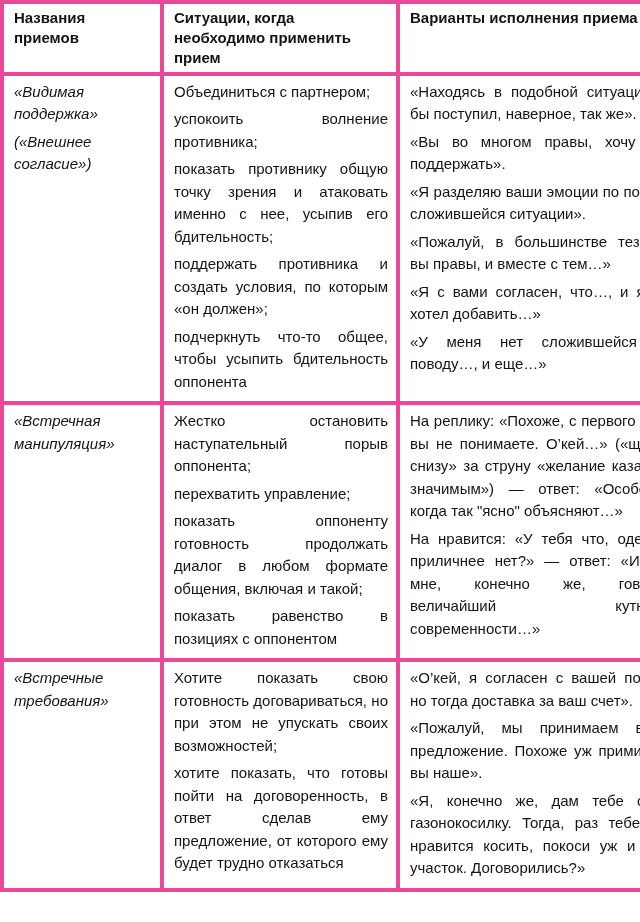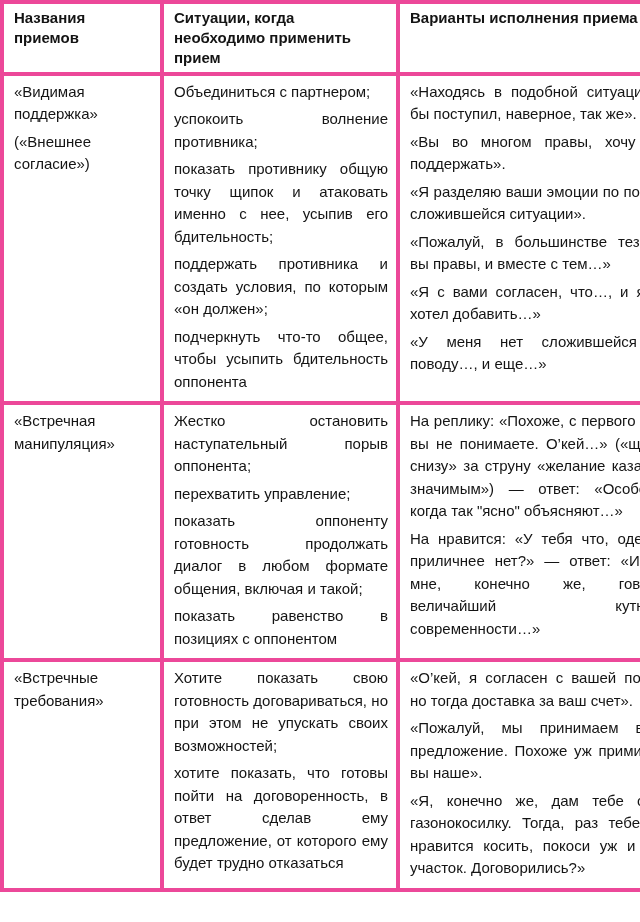--- a/index.html
+++ b/index.html
@@ -36,21 +36,21 @@
   .tech-table p:last-child { margin-bottom: 0; }
   .col-name { width: 160px; }
   .col-sit  { width: 236px; }
   .col-var  { width: 284px; }
   td.cell-sit, td.cell-var {
     text-align: justify;
     hyphens: auto;
     margin-left: 28px;
     -webkit-hyphens: auto;
   }
-  td.cell-name { text-align: left; }
+  td.cell-name { text-align: left; font-style: italic; }
 </style>
 </head>
 <body>
 
 <table class="tech-table">
   <thead>
     <tr>
       <th class="col-name">Названия приемов</th>
       <th class="col-sit">Ситуации, когда необходимо применить прием</th>
       <th class="col-var">Варианты исполнения приема</th>
@@ -59,21 +59,21 @@
   <tbody>
 
     <tr>
       <td class="cell-name">
         <p>«Видимая поддержка»</p>
         <p>(«Внешнее согласие»)</p>
       </td>
       <td class="cell-sit">
         <p>Объединиться с партнером;</p>
         <p>успокоить волнение противника;</p>
-        <p>показать противнику общую точку щипок и атаковать именно с нее, усыпив его бдительность;</p>
+        <p>показать противнику общую точку зрения и атаковать именно с нее, усыпив его бдительность;</p>
         <p>поддержать противника и создать условия, по которым «он должен»;</p>
         <p>подчеркнуть что-то общее, чтобы усыпить бдительность оппонента</p>
       </td>
       <td class="cell-var">
         <p>«Находясь в подобной ситуации, я бы поступил, наверное, так же».</p>
         <p>«Вы во многом правы, хочу вас поддержать».</p>
         <p>«Я разделяю ваши эмоции по поводу сложившейся ситуации».</p>
         <p>«Пожалуй, в большинстве тезисов вы правы, и вместе с тем…»</p>
         <p>«Я с вами согласен, что…, и я бы хотел добавить…»</p>
         <p>«У меня нет сложившейся по поводу…, и еще…»</p>

